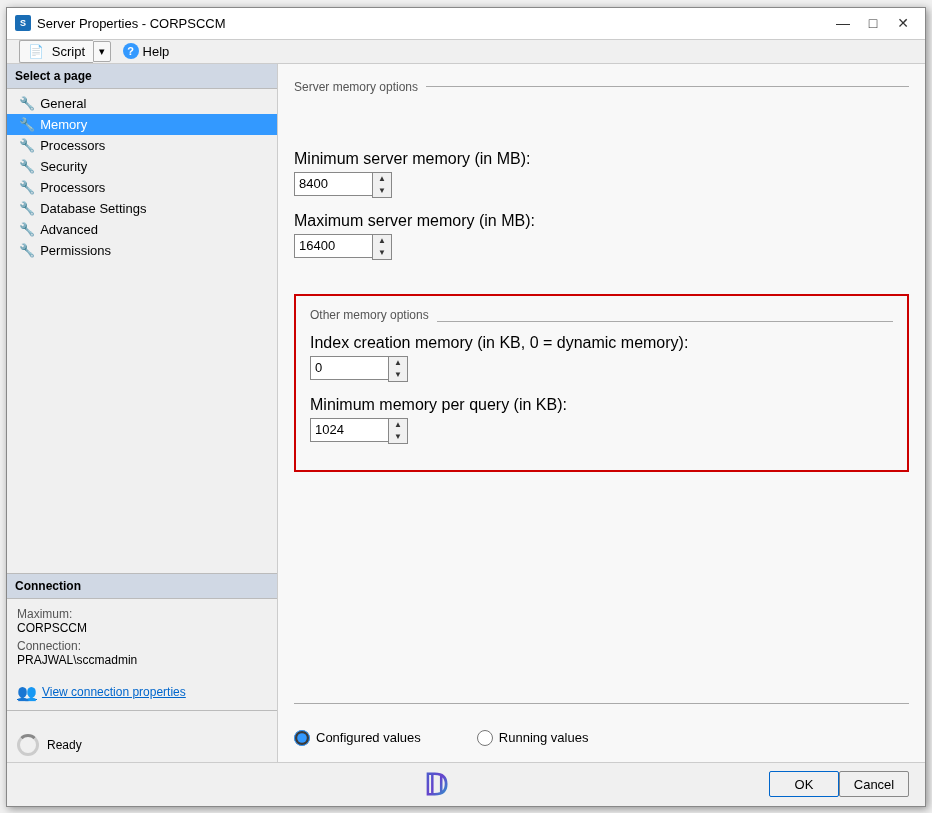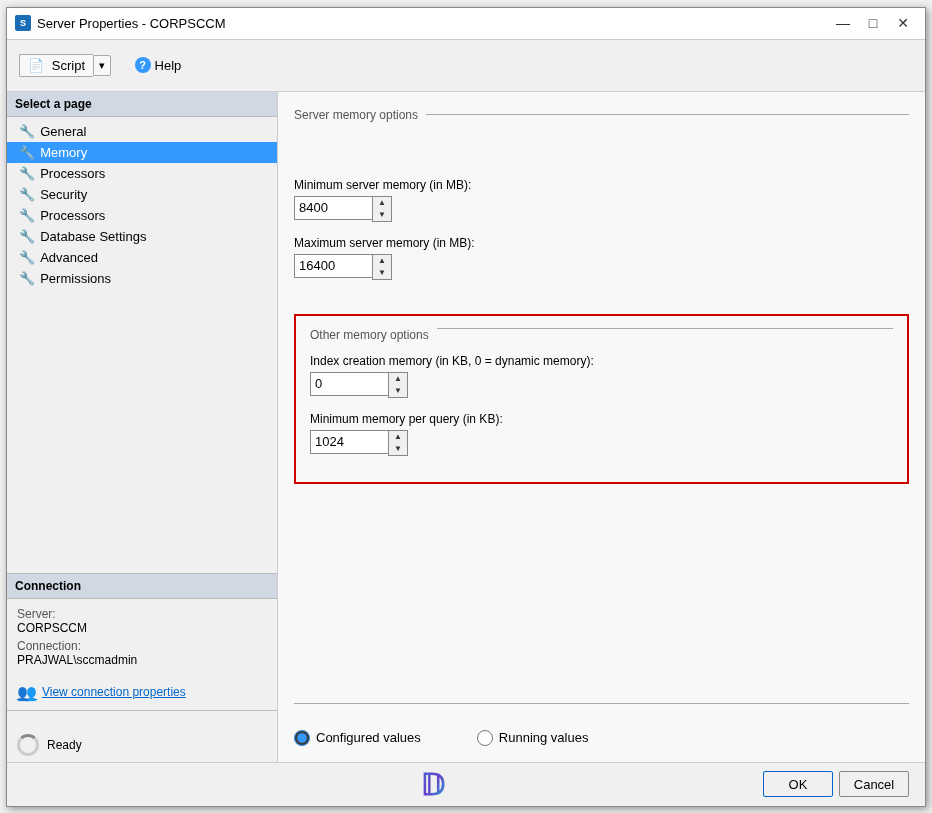--- a/index.html
+++ b/index.html
@@ -61,26 +61,26 @@
       background: transparent;
       cursor: pointer;
       font-size: 14px;
       color: #333;
       display: flex;
       align-items: center;
       justify-content: center;
     }
     .toolbar {
       background: #f0f0f0;
-      height: 52px;
+      height: 24px;
       display: flex;
       align-items: center;
       padding: 0 12px;
       border-bottom: 1px solid #ccc;
-      gap: 16px;
+      gap: 4px;
     }
     .toolbar-dropdown {
       display: flex;
       align-items: center;
     }
     .toolbar-dropdown .main {
       padding: 3px 8px;
       border: 1px solid #aaa;
       background: #f8f8f8;
       cursor: pointer;
@@ -219,21 +219,21 @@
     }
     .divider-line {
       flex: 1;
       height: 1px;
       background: #aaa;
     }
     .field-group {
       margin-bottom: 14px;
     }
     .field-label {
-      font-size: 12px;
+      font-size: 16px;
       color: #000;
       margin-bottom: 4px;
     }
     .spinner-input {
       display: flex;
       align-items: stretch;
       width: 100px;
     }
     .spinner-input input {
       width: 78px;
@@ -264,21 +264,21 @@
       background: transparent;
     }
     .other-memory-box {
       border: 2px solid #cc0000;
       padding: 12px 14px;
       background: #f8f8f8;
       margin-bottom: 20px;
     }
     .other-section-divider {
       display: flex;
-      align-items: flex-start;
+      align-items: flex-end;
       margin-bottom: 12px;
     }
     .radio-group {
       display: flex;
       align-items: center;
       gap: 56px;
       margin-top: auto;
       padding-top: 10px;
     }
     .radio-item {
@@ -304,21 +304,20 @@
       padding: 0 16px;
     }
     .watermark {
       display: flex;
       align-items: center;
       justify-content: center;
       flex: 1;
     }
     .bottom-buttons {
       display: flex;
-      gap: 6px;
     }
     .bottom-btn {
       width: 70px;
       height: 26px;
       border: 1px solid #888;
       background: #f0f0f0;
       cursor: pointer;
       font-size: 13px;
       border-radius: 2px;
     }
@@ -397,21 +396,21 @@
         </div>
         <div class="sidebar-item">
           <span class="nav-icon">🔧</span>
           <span>Permissions</span>
         </div>
       </div>
 
       <div class="sidebar-connection">
         <div class="sidebar-section-header">Connection</div>
         <div class="connection-info">
-          <div class="label">Server:</div>
+          <div class="label">Maximum:</div>
           <div class="value">CORPSCCM</div>
           <div class="label">Connection:</div>
           <div class="value">PRAJWAL\sccmadmin</div>
         </div>
         <div class="view-connection-link">
           <span class="view-connection-icon">👥</span>
           <span>View connection properties</span>
         </div>
       </div>
 

